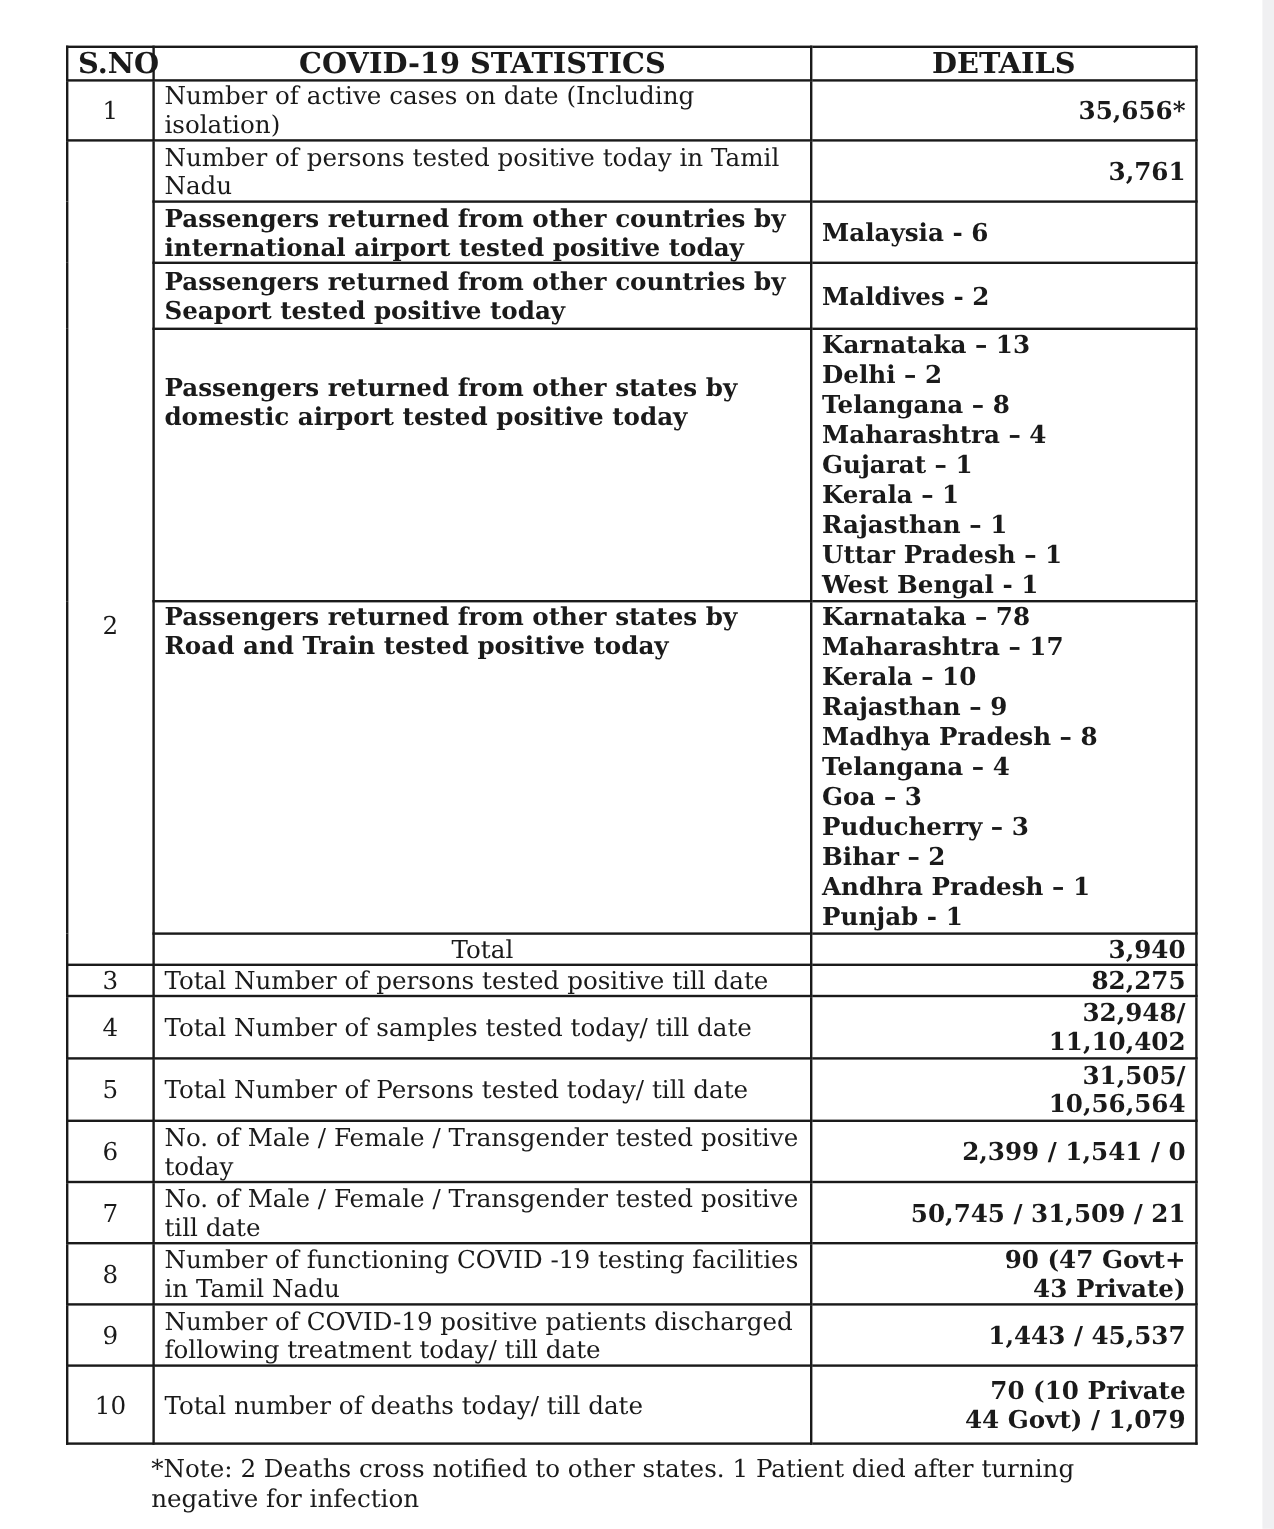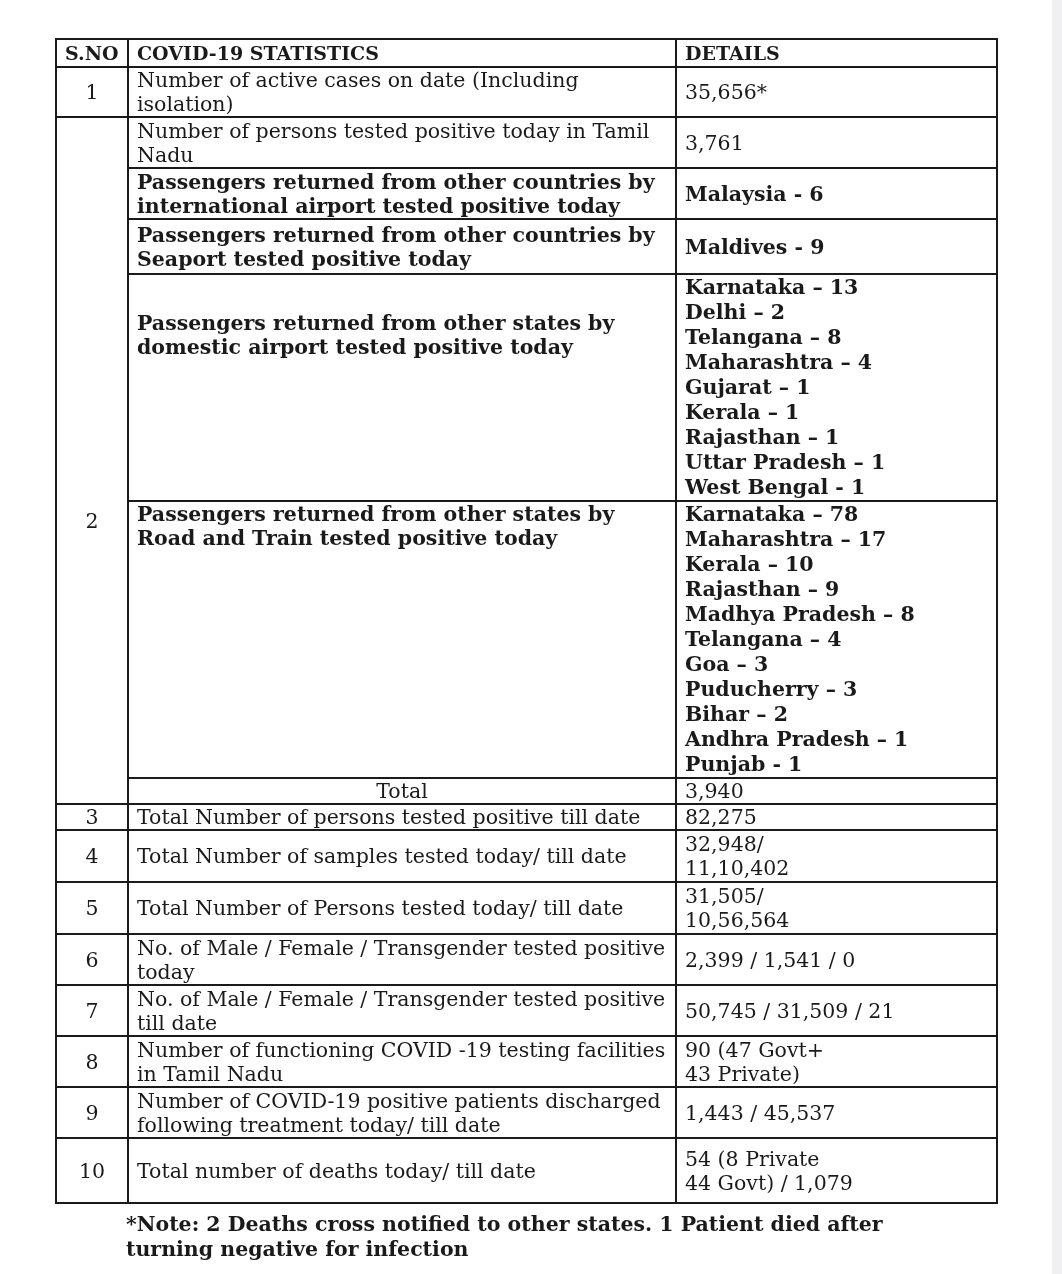--- a/index.html
+++ b/index.html
@@ -24,31 +24,31 @@
     line-height: 24px;
   }
   table.stats td, table.stats th {
     border: 2px solid #1a1a1a;
     padding: 0 8px;
     vertical-align: middle;
   }
   col.c-sno { width: 72px; }
   col.c-stat { width: 548px; }
   col.c-det { width: 321px; }
-  th { font-weight: bold; text-align: left; height: 26px; font-size: 19px; }
+  th { font-weight: bold; text-align: center; height: 26px; font-size: 24px; }
   td.sno { text-align: center; }
-  td.det { text-align: left; }
+  td.det { text-align: right; font-weight: bold; }
   td.bold, td.list { font-weight: bold; }
   td.list { text-align: left; vertical-align: top; padding-top: 1px; }
   td.det-left { text-align: left; font-weight: bold; }
   .list-item { display: block; line-height: 25px; }
   td.total-label { text-align: center; }
   .note {
     position: absolute; left: 126px; top: 1212px; width: 800px;
-    font-size: 20.5px; line-height: 25px; font-weight: bold;
+    font-size: 20.5px; line-height: 25px;
   }
 </style>
 </head>
 <body>
 
 <div class="right-strip"></div>
 
 <table class="stats">
   <colgroup>
       <col class="c-sno">
@@ -74,21 +74,21 @@
     <td class="det">3,761</td>
   </tr>
 
   <tr style="height:51px">
     <td class="bold">Passengers returned from other countries by international airport tested positive today</td>
     <td class="det-left">Malaysia - 6</td>
   </tr>
 
   <tr style="height:55px">
     <td class="bold">Passengers returned from other countries by Seaport tested positive today</td>
-    <td class="det-left">Maldives - 9</td>
+    <td class="det-left">Maldives - 2</td>
   </tr>
 
   <tr style="height:226px">
     <td class="bold" style="vertical-align:top; padding-top:36px">Passengers returned from other states by domestic airport tested positive today</td>
     <td class="list">
       <span class="list-item">Karnataka – 13</span>
       <span class="list-item">Delhi – 2</span>
       <span class="list-item">Telangana – 8</span>
       <span class="list-item">Maharashtra – 4</span>
       <span class="list-item">Gujarat – 1</span>
@@ -169,20 +169,20 @@
   <tr style="height:51px">
     <td class="sno">9</td>
     <td>Number of COVID-19 positive patients discharged following treatment today/ till date</td>
     <td class="det">1,443 / 45,537</td>
   </tr>
 
   <tr style="height:65px">
     <td class="sno">10</td>
     <td>Total number of deaths today/ till date</td>
     <td class="det">
-      <div>54 (8 Private</div>
+      <div>70 (10 Private</div>
       <div>44 Govt) / 1,079</div>
     </td>
   </tr>
 </tbody>
   </table>
 
 <div class="note">*Note: 2 Deaths cross notified to other states. 1 Patient died after turning negative for infection</div>
 
 </body></html>

